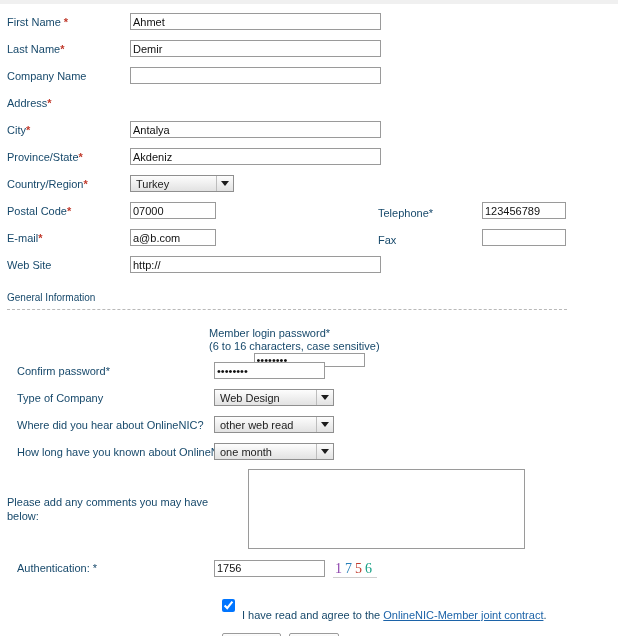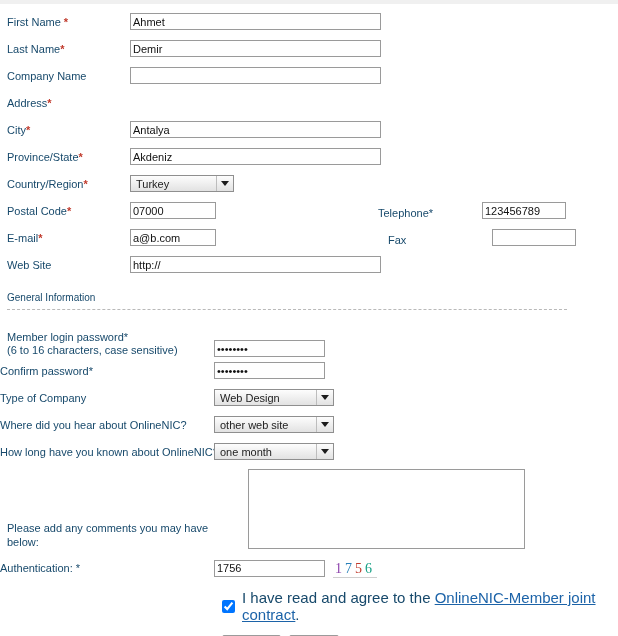--- a/index.html
+++ b/index.html
@@ -110,48 +110,49 @@
   }
   .divider {
     margin: 2px 7px 0 7px;
     height: 1px;
     border-top: 1px dashed #b9b9b9;
     width: 560px;
   }
 
   .row-pw {
     display: flex;
-    align-items: flex-end;
+    align-items: center;
     height: 30px;
     padding-top: 2px;
+    flex-direction: column;
   }
   .label-pw {
     width: 214px;
     padding-left: 7px;
     box-sizing: border-box;
     line-height: 13px;
     color: #17496b;
     font-size: 11px;
   }
   .label-2 {
     width: 214px;
-    padding-left: 0;
+    padding-left: 17px;
     box-sizing: border-box;
     color: #17496b;
     font-size: 11px;
     white-space: nowrap;
   }
   .row-sel {
     display: flex;
     align-items: center;
     height: 27px;
   }
   .comments-row {
     display: flex;
-    align-items: flex-end;
+    align-items: center;
     padding-top: 4px;
     gap: 34px;
   }
   .comments-label {
     width: 214px;
     padding-left: 7px;
     box-sizing: border-box;
     line-height: 14px;
     color: #17496b;
     font-size: 11px;
@@ -193,21 +194,21 @@
     display: flex;
     align-items: center;
     margin-top: 6px;
     padding-left: 222px;
   }
   .agree-row input[type=checkbox] {
     margin: 0 7px 0 0;
     width: 13px;
     height: 13px;
   }
-  .agree-text { color: #17496b; font-size: 15px; }
+  .agree-text { color: #17496b; font-size: 11px; margin-top: 20px; }
   .agree-link { color: #1c63a8; text-decoration: underline; }
   .btn-row {
     display: flex;
     padding-left: 222px;
     margin-top: 12px;
     gap: 8px;
   }
   button.btn {
     font-family: "Liberation Sans", sans-serif;
     font-size: 11px;
@@ -277,21 +278,21 @@
     <input class="txt small" type="text" value="07000" style="">
     <div class="right-group" style="left:378px;">
       <div class="right-label"><span>Telephone</span><span class="req">*</span></div>
       <input class="txt tel" type="text" value="123456789" style="">
     </div>
   </div>
 
   <div class="row">
     <div class="label"><span>E-mail</span><span class="req">*</span></div>
     <input class="txt small" type="text" value="a@b.com" style="">
-    <div class="right-group" style="left:388px;">
+    <div class="right-group" style="left:378px;">
       <div class="right-label"><span>Fax</span></div>
       <input class="txt tel" type="text" value="" style="">
     </div>
   </div>
 
   <div class="row">
     <div class="label"><span>Web Site</span></div>
     <input class="txt wide" type="text" value="http://" style="">
   </div>
 
@@ -317,21 +318,21 @@
       <span>Web Design</span>
       <span class="arrowbox">
           <span class="arrow"></span>
         </span>
     </div>
   </div>
 
   <div class="row-sel">
     <div class="label-2">Where did you hear about OnlineNIC?</div>
     <div class="sel wide2">
-      <span>other web site</span>
+      <span>other web read</span>
       <span class="arrowbox">
           <span class="arrow"></span>
         </span>
     </div>
   </div>
 
   <div class="row-sel">
     <div class="label-2">How long have you known about OnlineNIC?</div>
     <div class="sel wide2">
       <span>one month</span>

